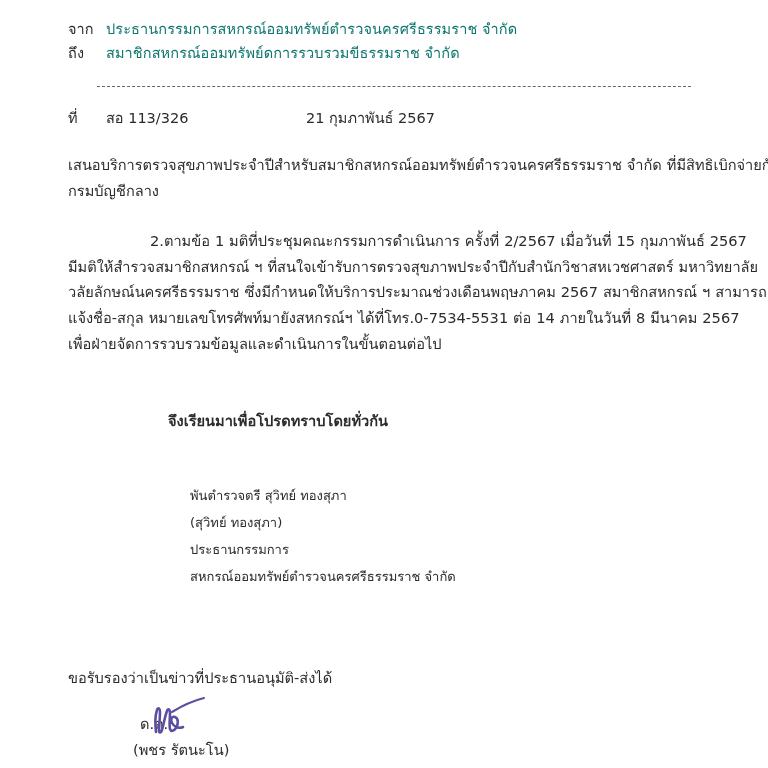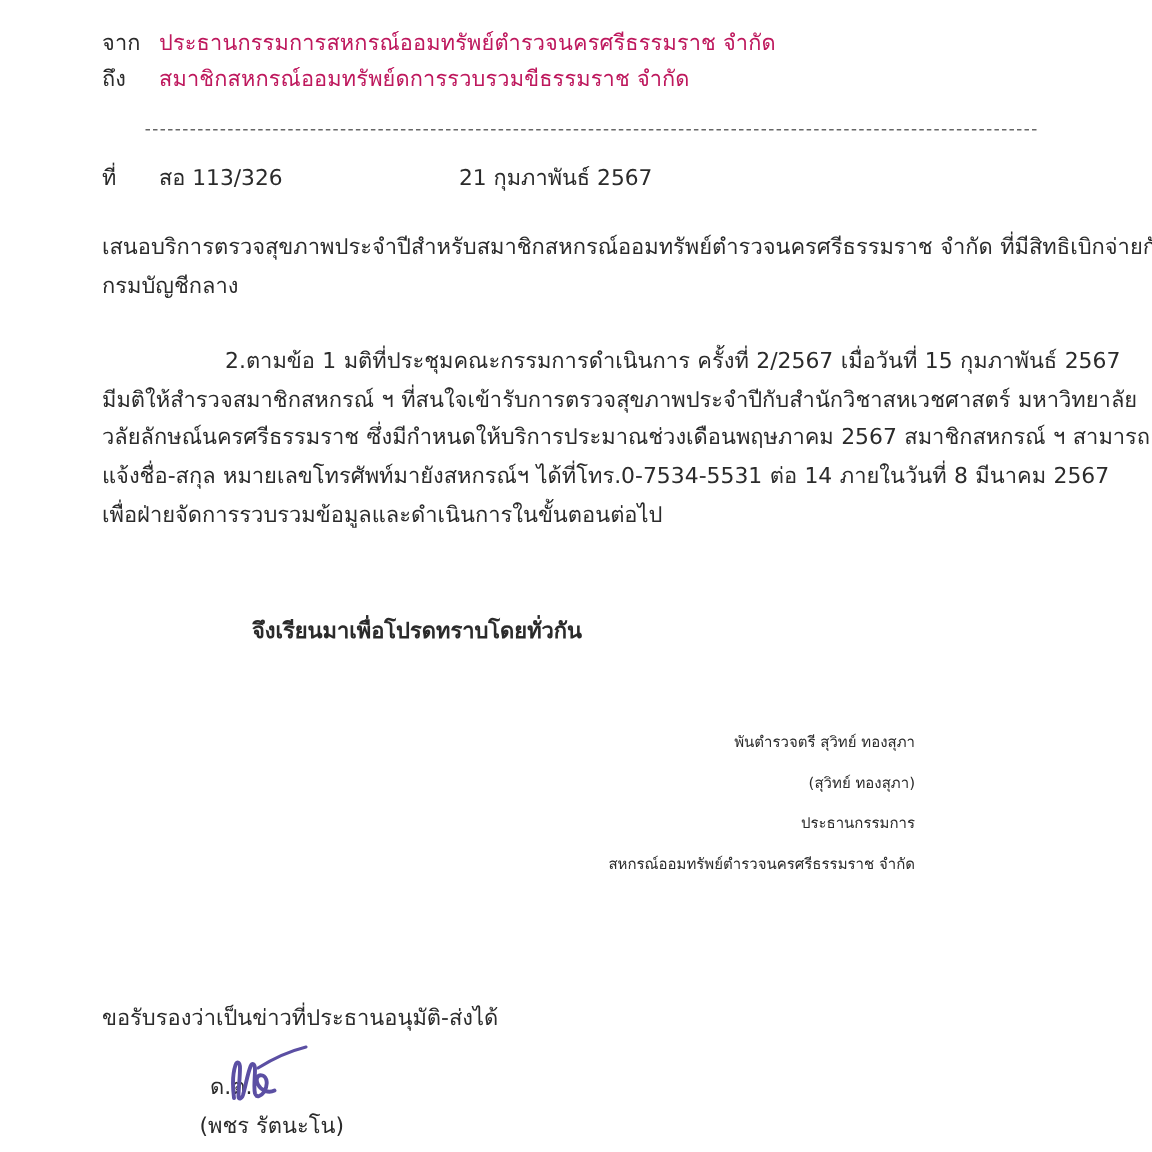--- a/index.html
+++ b/index.html
@@ -39,21 +39,21 @@
     margin-bottom: 9px;
     font-size: 14.5px;
     letter-spacing: 0.1px;
   }
   .hdr-label {
     width: 38px;
     flex: 0 0 38px;
     color: #2b2b2b;
   }
   .hdr-value {
-    color: #be185d;
+    color: #0f766e;
     white-space: nowrap;
   }
 
   
   .rule {
     position: absolute;
     left: 97px;
     top: 86px;
     width: 594px;
     height: 1px;
@@ -119,22 +119,22 @@
     line-height: 25.6px;
     font-weight: bold;
   }
 
   
   .signature {
     position: absolute;
     left: 190px;
     top: 482px;
     width: 420px;
-    text-align: right;
-    font-size: 10px;
+    text-align: left;
+    font-size: 13px;
     line-height: 27px;
   }
   .signature .sig-line {
     display: block;
     white-space: nowrap;
   }
 
   
   .certify {
     position: absolute;

